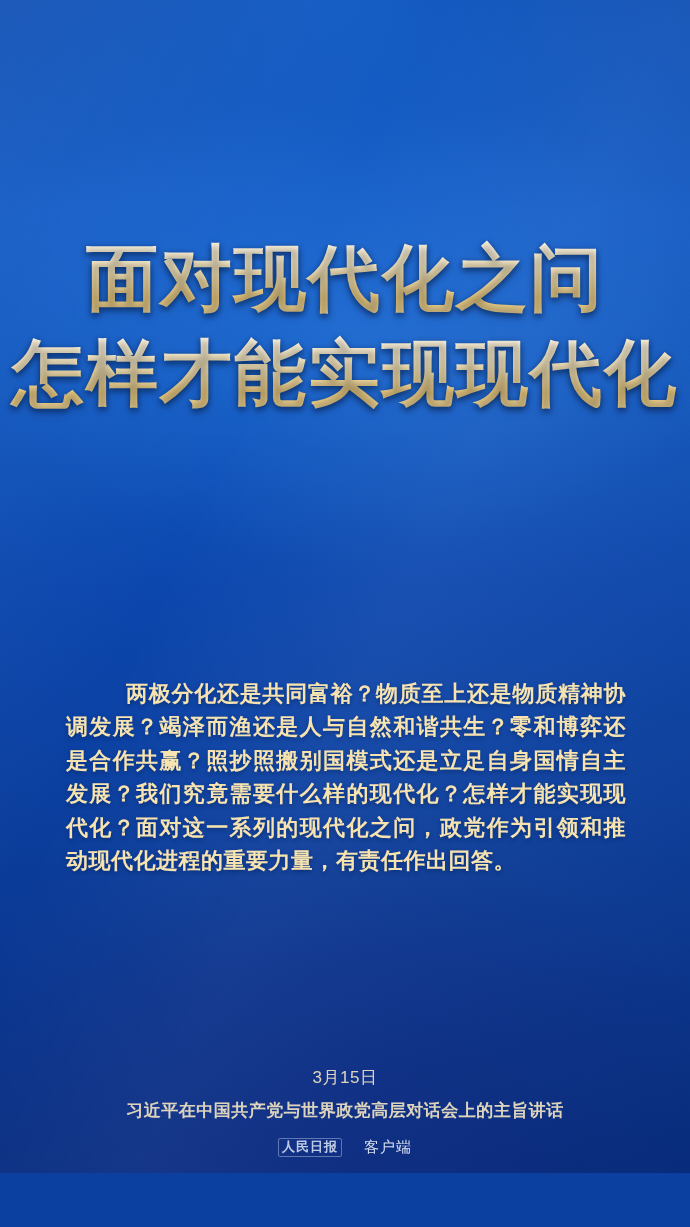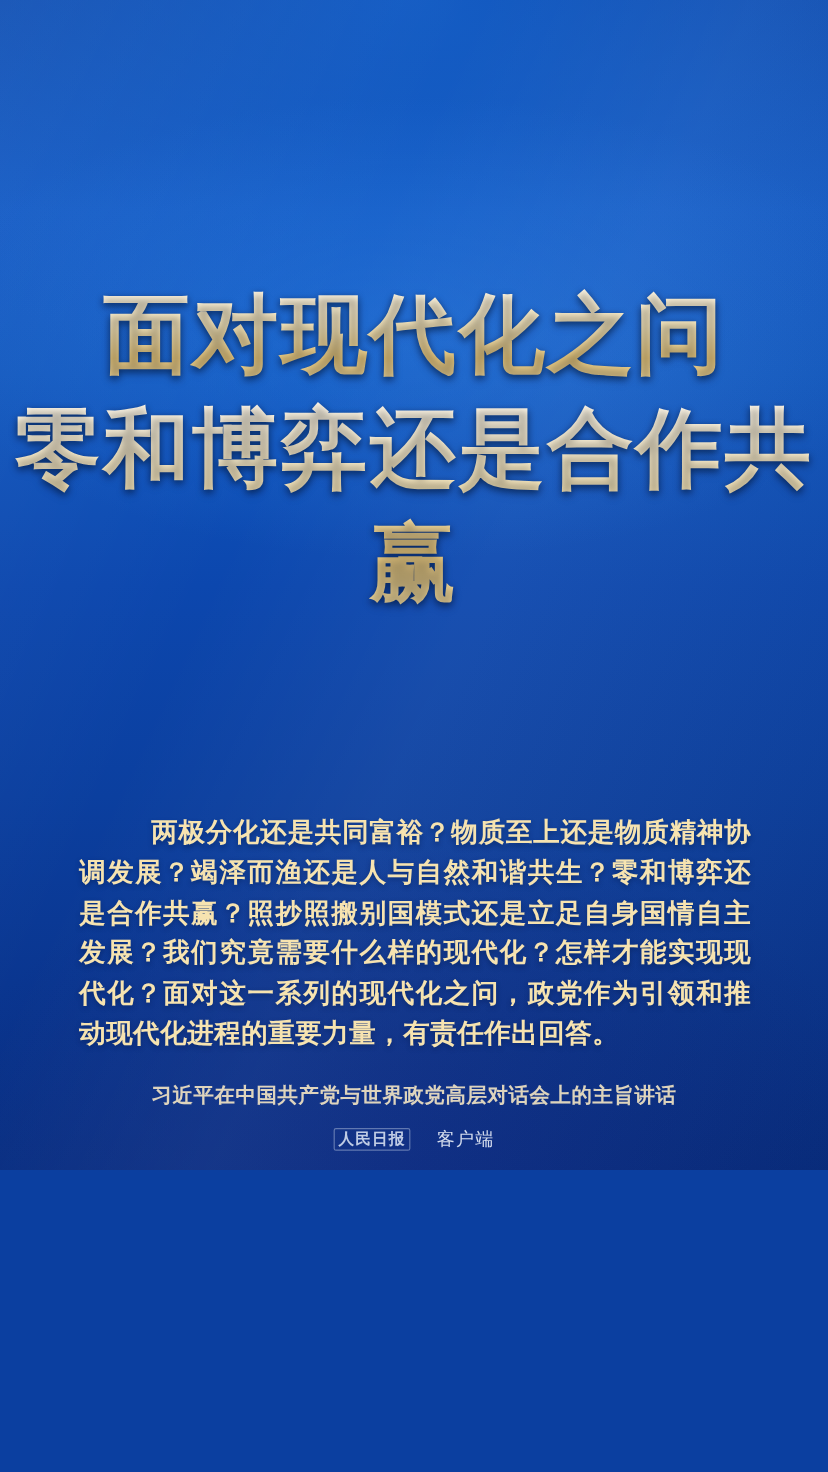--- a/index.html
+++ b/index.html
@@ -4,21 +4,21 @@
 <title>poster</title>
 <style>
   html, body {
     margin: 0;
     padding: 0;
     background: #0b3fa0;
   }
   .poster {
     position: relative;
     width: 690px;
-    height: 975px;
+    height: 1173px;
     margin: 0 auto;
     overflow: hidden;
     background:
       radial-gradient(ellipse 120% 60% at 50% 0%, rgba(22,96,200,0.85) 0%, rgba(12,60,160,0.0) 60%),
       radial-gradient(ellipse 90% 45% at 50% 100%, rgba(8,40,130,0.9) 0%, rgba(10,52,150,0.0) 65%),
       linear-gradient(180deg, #0c49ad 0%, #1259c4 18%, #0f56be 32%, #0c47ae 50%, #0b3f9f 68%, #0a3690 84%, #092f82 100%);
     font-family: "Liberation Sans", "DejaVu Sans", sans-serif;
   }
   
   .poster::before {
@@ -134,26 +134,27 @@
     opacity: 0.92;
   }
 </style>
 </head>
 <body>
 
 <div class="poster">
 
   <div class="headline">
     <span class="line">面对现代化之问</span>
-    <span class="line">零和博弈还是合作共赢</span>
+    <span class="line">怎样才能实现现代化</span>
   </div>
 
   <p class="body-text">两极分化还是共同富裕？物质至上还是物质精神协调发展？竭泽而渔还是人与自然和谐共生？零和博弈还是合作共赢？照抄照搬别国模式还是立足自身国情自主发展？我们究竟需要什么样的现代化？怎样才能实现现代化？面对这一系列的现代化之问，政党作为引领和推动现代化进程的重要力量，有责任作出回答。</p>
 
   <div class="footer">
+    <div class="date">3月15日</div>
     <div class="source">习近平在中国共产党与世界政党高层对话会上的主旨讲话</div>
   </div>
 
   <div class="brand">
     <span class="logo-mark">人民日报</span>
     <span class="brand-text">客户端</span>
   </div>
 
 </div>
 

